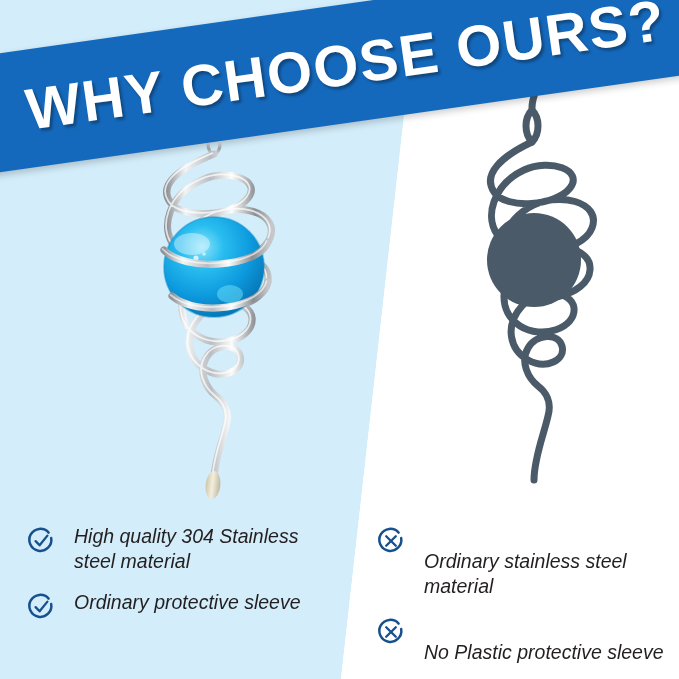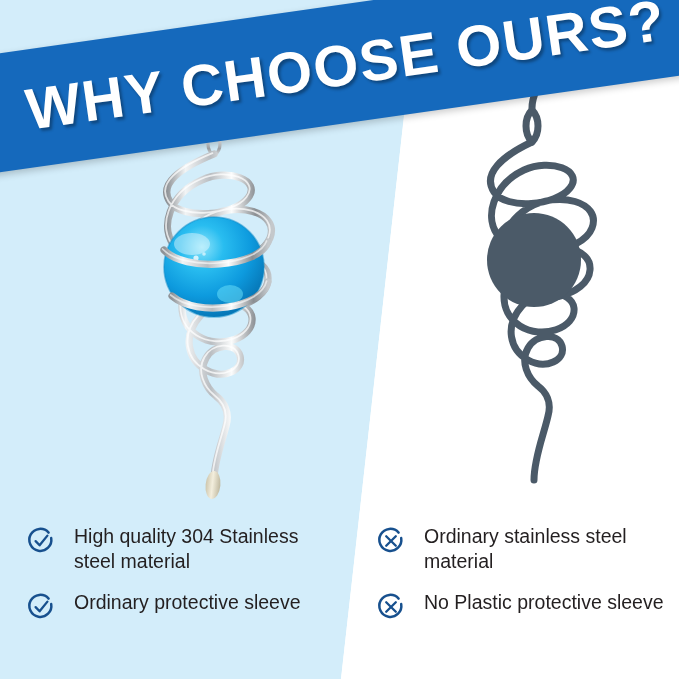--- a/index.html
+++ b/index.html
@@ -64,23 +64,24 @@
     margin-bottom:16px;
   }
   .feat-icon{flex:0 0 auto;width:30px;height:30px;margin-top:2px;}
   .feat-icon svg{display:block;}
   .feat-text{
     margin-left:18px;
     color:#231f20;
     font-size:19.5px;
     line-height:25px;
     font-family:"Liberation Sans", sans-serif;
+    font-style:italic;
   }
   .col-left .feat-text{max-width:270px;}
-  .col-right .feat-text{max-width:252px;}
+  .col-right .feat-text{max-width:252px;margin-top:25px;}
 </style>
 </head>
 <body>
 
 <div id="stage">
 
   <div class="bg-left"></div>
   <div class="bg-right"></div>
 
   <div class="product" id="product-left">

